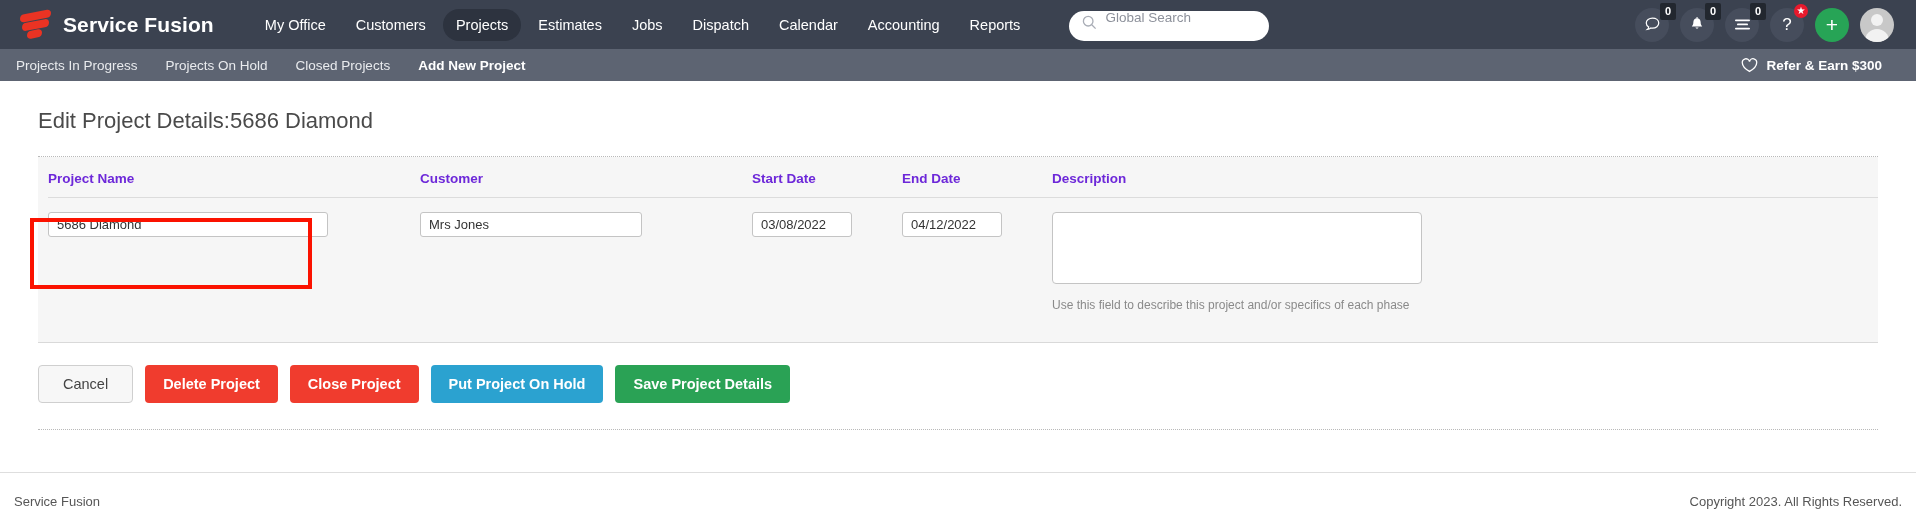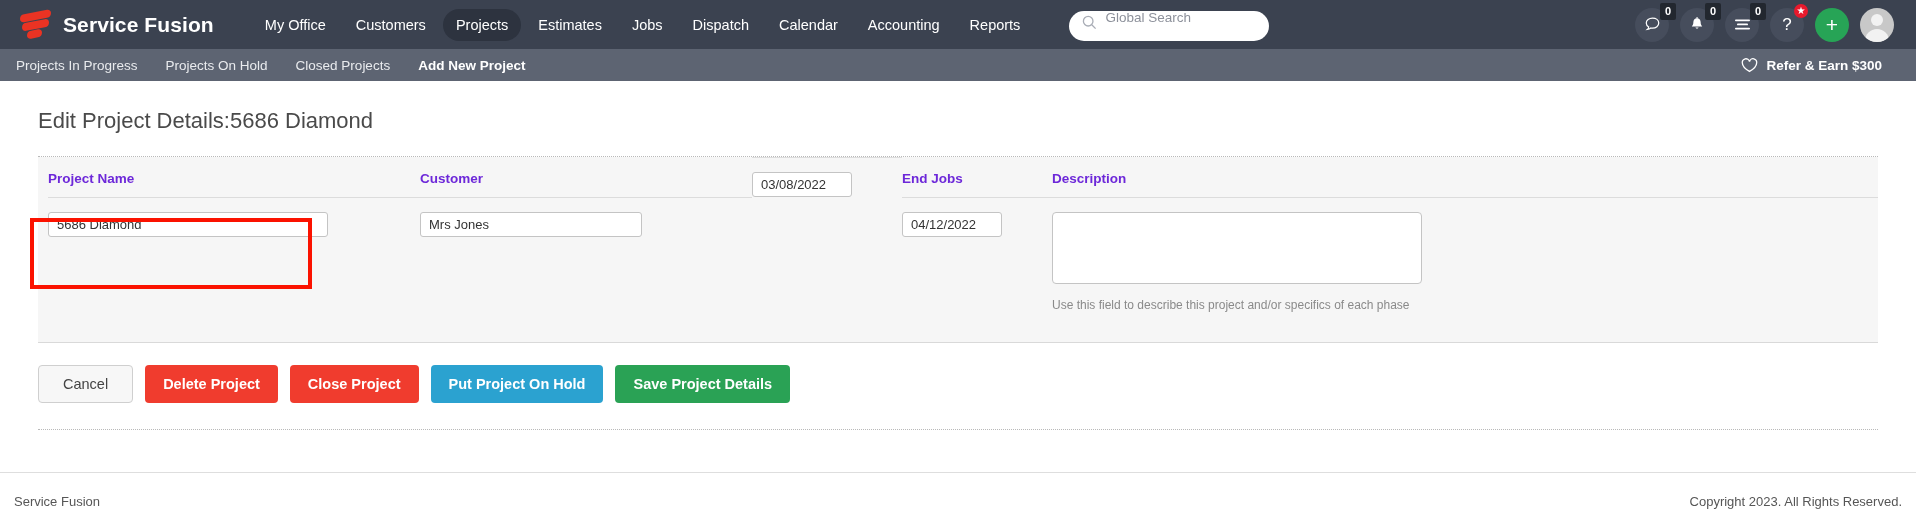--- a/index.html
+++ b/index.html
@@ -429,26 +429,27 @@
         <input class="txt in-name" type="text" value="5686 Diamond" style="">
       </div>
 
       <div class="col col-cust">
         <div class="field-label">Customer</div>
         <div class="label-rule"></div>
         <input class="txt in-cust" type="text" value="Mrs Jones" style="">
       </div>
 
       <div class="col col-start">
+        <div class="field-label">Start Date</div>
         <div class="label-rule"></div>
         <input class="txt in-date" type="text" value="03/08/2022" style="">
       </div>
 
       <div class="col col-end">
-        <div class="field-label">End Jobs</div>
+        <div class="field-label">End Date</div>
         <div class="label-rule"></div>
         <input class="txt in-date" type="text" value="04/12/2022" style="">
       </div>
 
       <div class="col col-desc">
         <div class="field-label">Description</div>
         <div class="label-rule"></div>
         <textarea class="desc" style=""></textarea>
         <div class="hint">Use this field to describe this project and/or specifics of each phase</div>
       </div>

